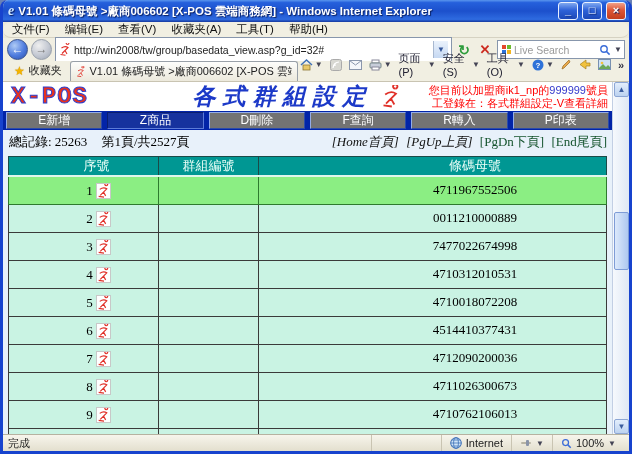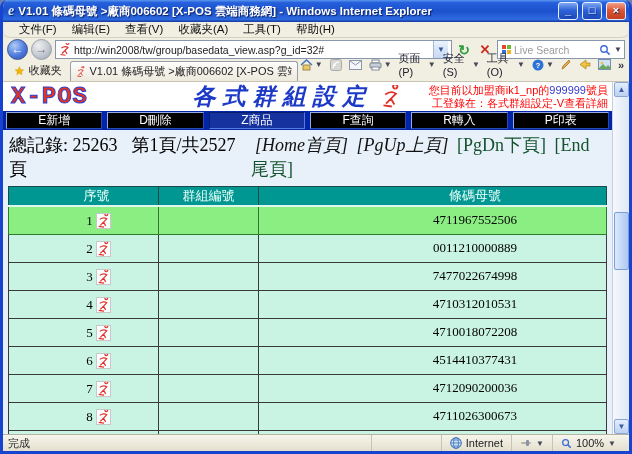--- a/index.html
+++ b/index.html
@@ -15,28 +15,28 @@
     background:linear-gradient(180deg,#5A96EE 0%,#2560DC 12%,#1C50CC 50%,#2E6BE0 88%,#16389E 100%);
     color:#fff; font-size:11.5px; font-weight:bold; text-shadow:1px 1px 1px #0A2060; }
   .ie-ico { font-family:"Liberation Serif",serif; font-style:italic; font-weight:bold; color:#CDE6FF; font-size:14px; line-height:12px; }
   .t-title { flex:1; white-space:nowrap; overflow:hidden; }
   .tbtn { width:20px; height:18px; border-radius:3px; border:1px solid #E8F0FF; color:#fff; font-size:11px; line-height:15px;
           text-align:center; font-weight:bold; background:linear-gradient(180deg,#7FA8F0,#2E62D8 45%,#1C48B8); }
   .tbtn.close { background:linear-gradient(180deg,#F2A088,#DD5636 45%,#C23E1E); }
 
   
   .menubar { height:16px; flex:0 0 16px; background:#F1EFE2; border-bottom:1px solid #D6D2C2;
-             display:flex; align-items:center; gap:15px; padding-left:16px; font-size:11.5px; color:#111;border-radius:8px; }
+             display:flex; align-items:center; gap:15px; padding-left:9px; font-size:11.5px; color:#111;border-radius:8px; }
 
   
   .addrbar { height:23px; flex:0 0 23px; background:#F1EFE2; display:flex; align-items:center; gap:3px; padding:0 4px; }
   .circle { width:21px; height:21px; border-radius:50%; text-align:center; line-height:19px; font-size:12px; font-weight:bold; }
   .circle.back { background:radial-gradient(circle at 35% 30%,#AFCBF5,#4E7BDE 55%,#2A4EA8); color:#fff; border:1px solid #39538F; }
   .circle.fwd  { background:radial-gradient(circle at 35% 30%,#EFEFEF,#C3C8D2 55%,#9AA2B0); color:#777; border:1px solid #98A0AC; }
-  .addrfield { flex:1; height:19px; background:#fff; border:1px solid #8796AC; display:flex; align-items:center; gap:3px; padding:0 3px; }
+  .addrfield { flex:1; height:25px; background:#fff; border:1px solid #8796AC; display:flex; align-items:center; gap:3px; padding:0 3px; }
   .addrfield .url { flex:1; font-size:10.5px; color:#222; white-space:nowrap; overflow:hidden; }
   .mini-drop { width:15px; height:17px; background:linear-gradient(180deg,#EAF2FC,#C6D8F2); border-left:1px solid #A8B8D0;
                color:#35579A; font-size:8px; text-align:center; line-height:17px; }
   .refresh { color:#2E9C3C; font-size:14px; font-weight:bold; width:18px; text-align:center; }
   .stopx { color:#CC2A1E; font-size:13px; font-weight:bold; width:18px; text-align:center; }
   .searchbox { width:128px; height:19px; background:#fff; border:1px solid #8796AC; display:flex; align-items:center; gap:3px; padding:0 2px 0 4px; }
   .msflag { width:9px; height:9px; display:grid; grid-template-columns:1fr 1fr; grid-template-rows:1fr 1fr; gap:1px; }
   .msflag i { display:block; } .msflag .r{background:#E4482C}.msflag .g{background:#6EBB2E}.msflag .b{background:#2E72D8}.msflag .y{background:#F2B31E}
   .searchbox .ph { flex:1; font-size:10.5px; color:#9A9A9A; }
 
@@ -71,26 +71,26 @@
   .banner { height:29px; background:#fff; display:flex; align-items:center; padding:0 4px 0 8px; }
   .logo { font-family:Liberation Mono, monospace; font-size:24px; font-weight:900; color:#E8321E; letter-spacing:1px;
           -webkit-text-stroke:1px #2B3FD0; width:160px; }
   .titlewrap { flex:1; display:flex; align-items:center; justify-content:center; gap:8px; }
   .page-title { font-size:23px; font-weight:bold; font-style:italic; color:#1C39C8; letter-spacing:7px; white-space:nowrap; }
   .logininfo { width:186px; font-size:11px; color:#F00; text-align:right; line-height:13px; font-family:"Liberation Sans",sans-serif; }
   .logininfo .emp { color:#3338CC; }
 
   
   .navbar { height:19px; background:#0224A8; display:flex; gap:5px; padding:1px 3px; }
-  .nav-btn { flex:1; background:#000000; color:#fff; font-family:"Liberation Sans",sans-serif; font-size:12px;
+  .nav-btn { flex:1; background:#737373; color:#fff; font-family:"Liberation Sans",sans-serif; font-size:12px;
              text-align:center; line-height:15px; border:1px solid; border-color:#93ACE8 #2C4BA8 #2C4BA8 #93ACE8; }
   .nav-btn.active { background:#16329E; border-color:#0A1E70 #5C7BD8 #5C7BD8 #0A1E70; }
 
   
-  .infoline { display:flex; justify-content:space-between; padding:3px 5px 2px 6px; font-size:18px; color:#000; }
+  .infoline { display:flex; justify-content:space-between; padding:3px 5px 2px 6px; font-size:13px; color:#000; }
   .infoline .left span { margin-right:14px; }
   .pagerlinks span { margin-left:4px; }
   .lnk-black { color:#111;font-style:italic; } .lnk-blue { color:#14532d; }
 
   
   table.grid { border-collapse:collapse; width:calc(100% - 10px); margin:3px 5px 0; table-layout:fixed; }
   .grid th { background:#009793; color:#EAFFF8; font-weight:normal; font-size:13px; height:16px;
              border:1px solid #1B4A48; border-bottom:2px solid #DFF6EC; }
   .grid td { height:28px; background:#C9F3E3; border:1px solid #3A3A3A; font-size:13px; color:#000; }
   .grid tr.hl td { background:#8BEE83; border-color:#2E7A2E; }
@@ -246,22 +246,22 @@
           <span class="page-title">各式群組設定</span>
           <svg class="ic" width="20" height="24" viewBox="0 0 12 13">
             <path d="M8.5 1.5 a1.3 1.3 0 1 1 .1 0 M2.5 5 Q6 2.5 9 4.5 L6 7.5 L3 10.5 M6 7.5 L8 11 M1.5 11.5 L6.5 12.2" fill="none" stroke="#E03028" stroke-width="1.1"></path>
           </svg>
         </div>
         <div class="logininfo"><span>您目前以加盟商ik1_np的</span><span class="emp">999999</span><span>號員工登錄在：各式群組設定-V查看詳細</span></div>
       </div>
 
       <div class="navbar">
         <span class="nav-btn">E新增</span>
+        <span class="nav-btn active">Z商品</span>
         <span class="nav-btn">D刪除</span>
-        <span class="nav-btn active">Z商品</span>
         <span class="nav-btn">F查詢</span>
         <span class="nav-btn">R轉入</span>
         <span class="nav-btn">P印表</span>
       </div>
 
       <div class="infoline">
         <div class="left">
           <span>總記錄: 25263</span><span>第1頁/共2527頁</span>
         </div>
         <div class="pagerlinks">

